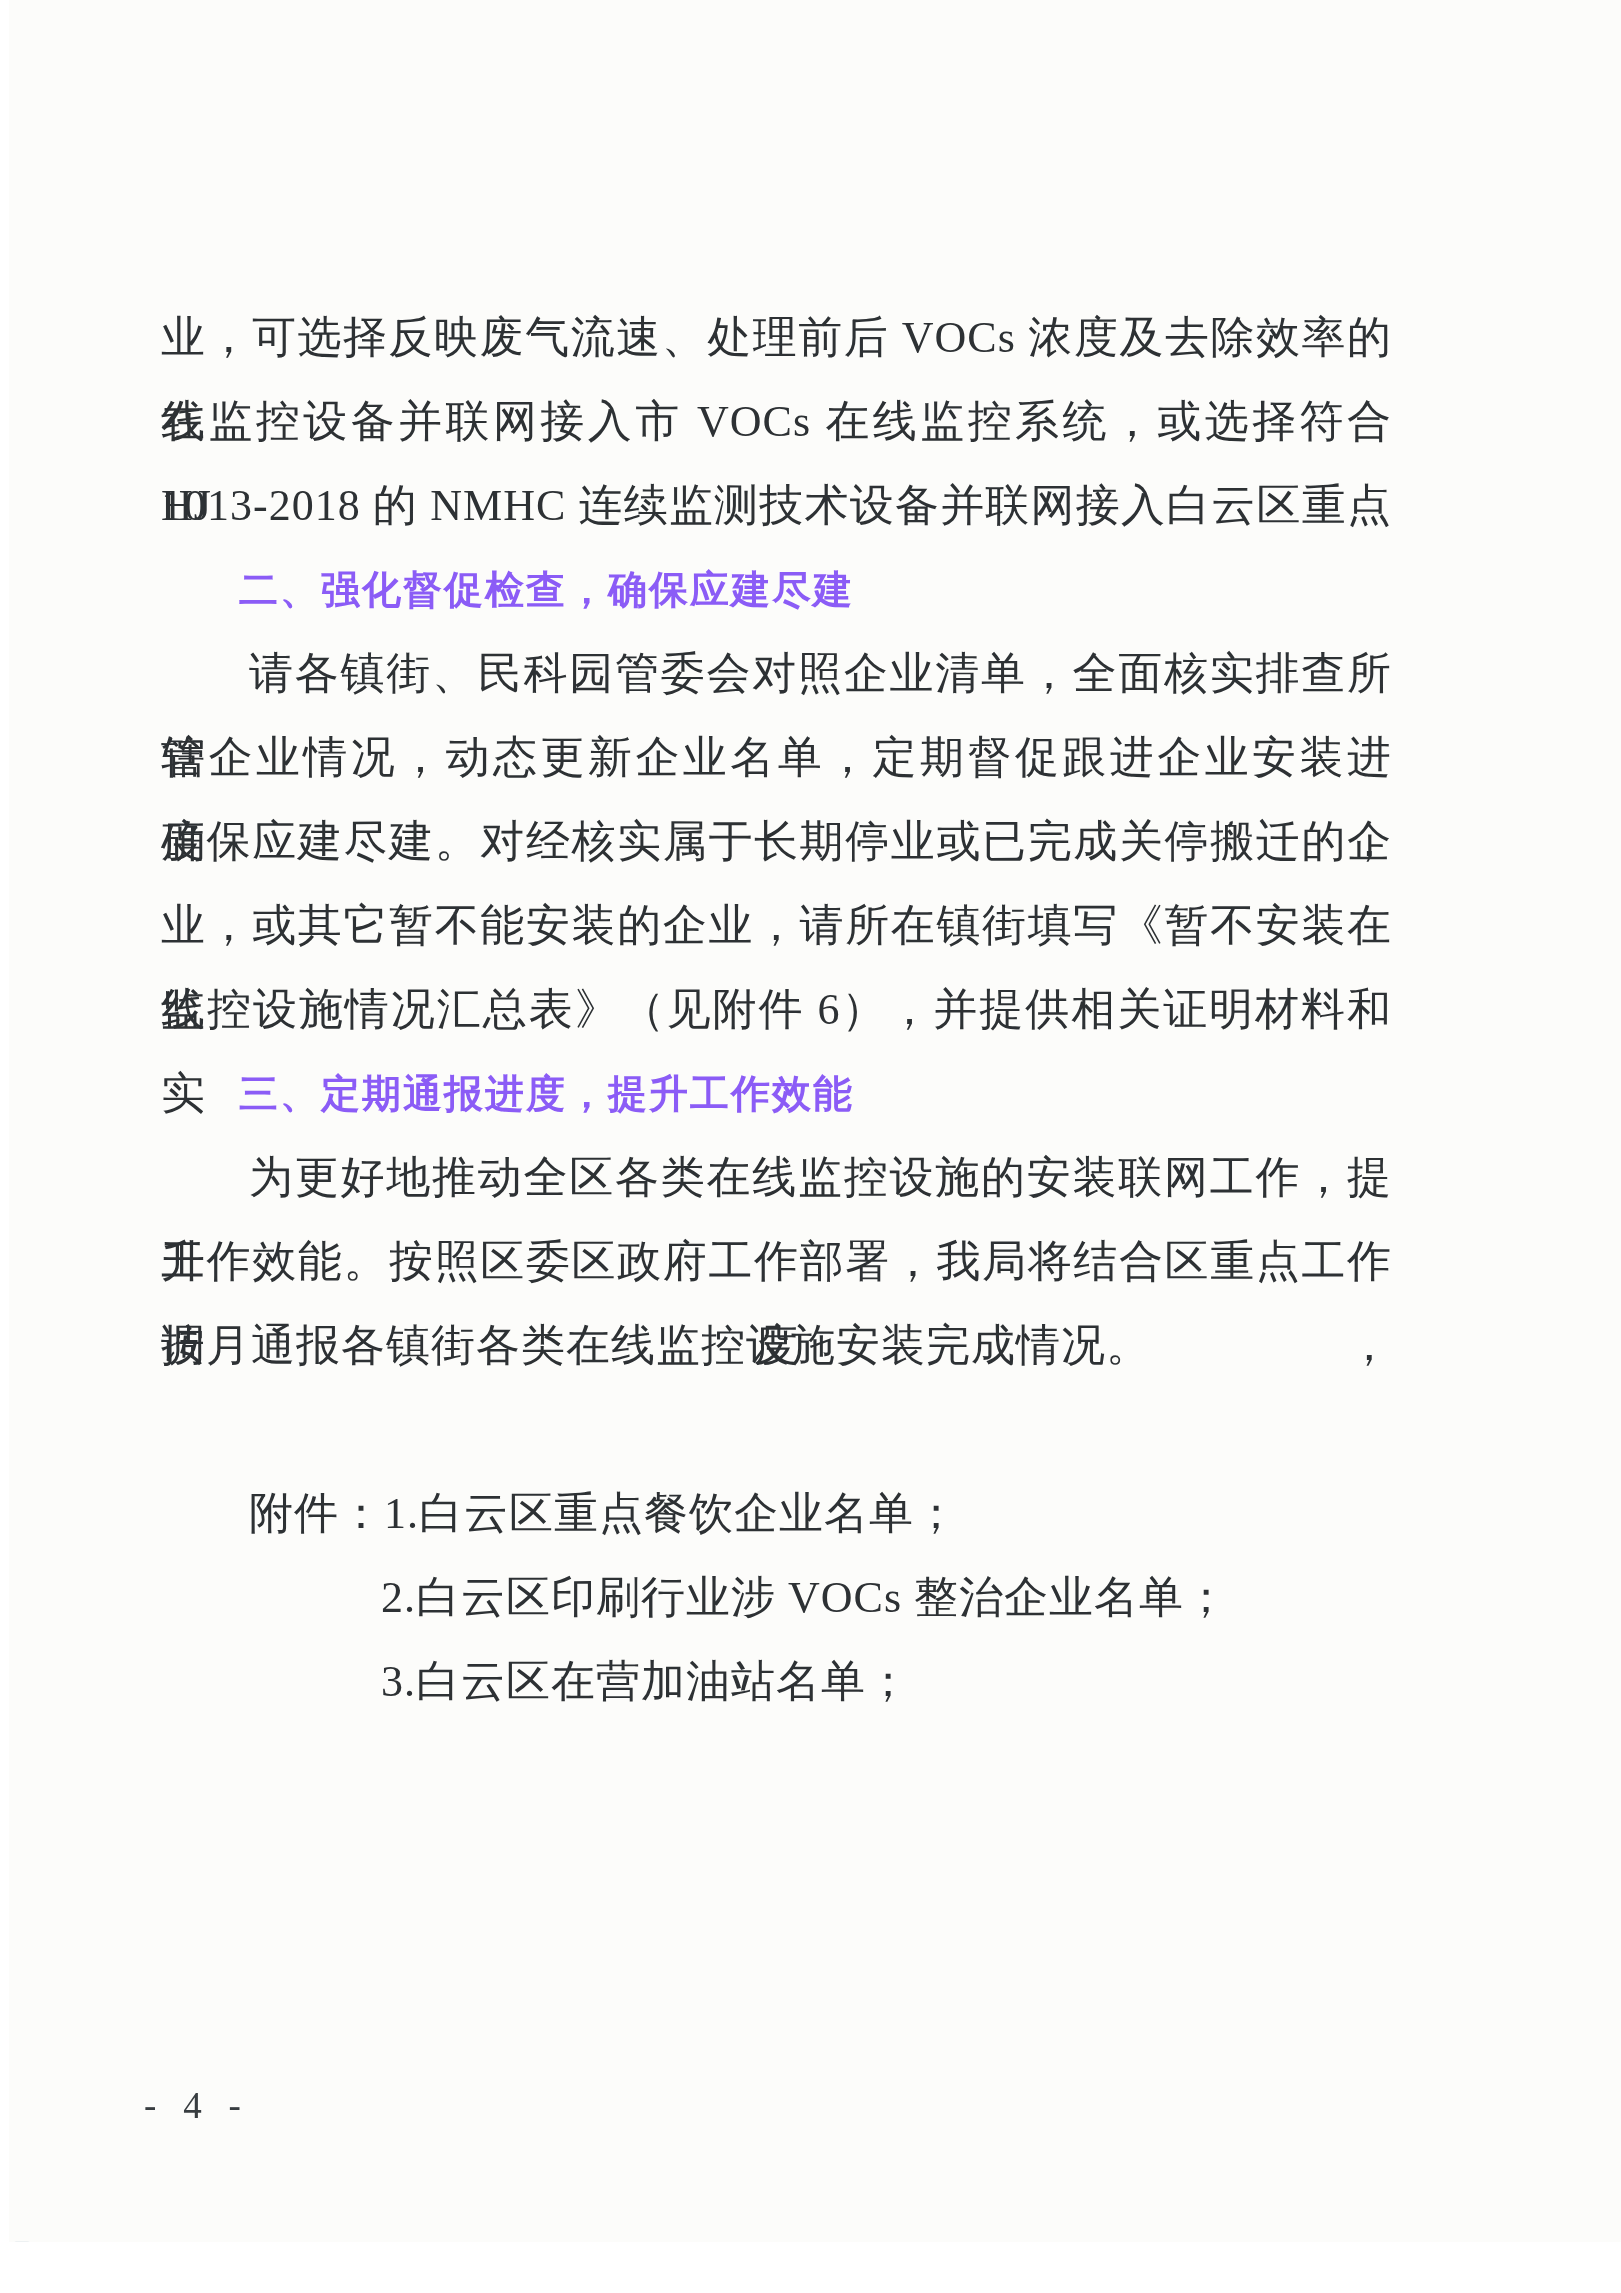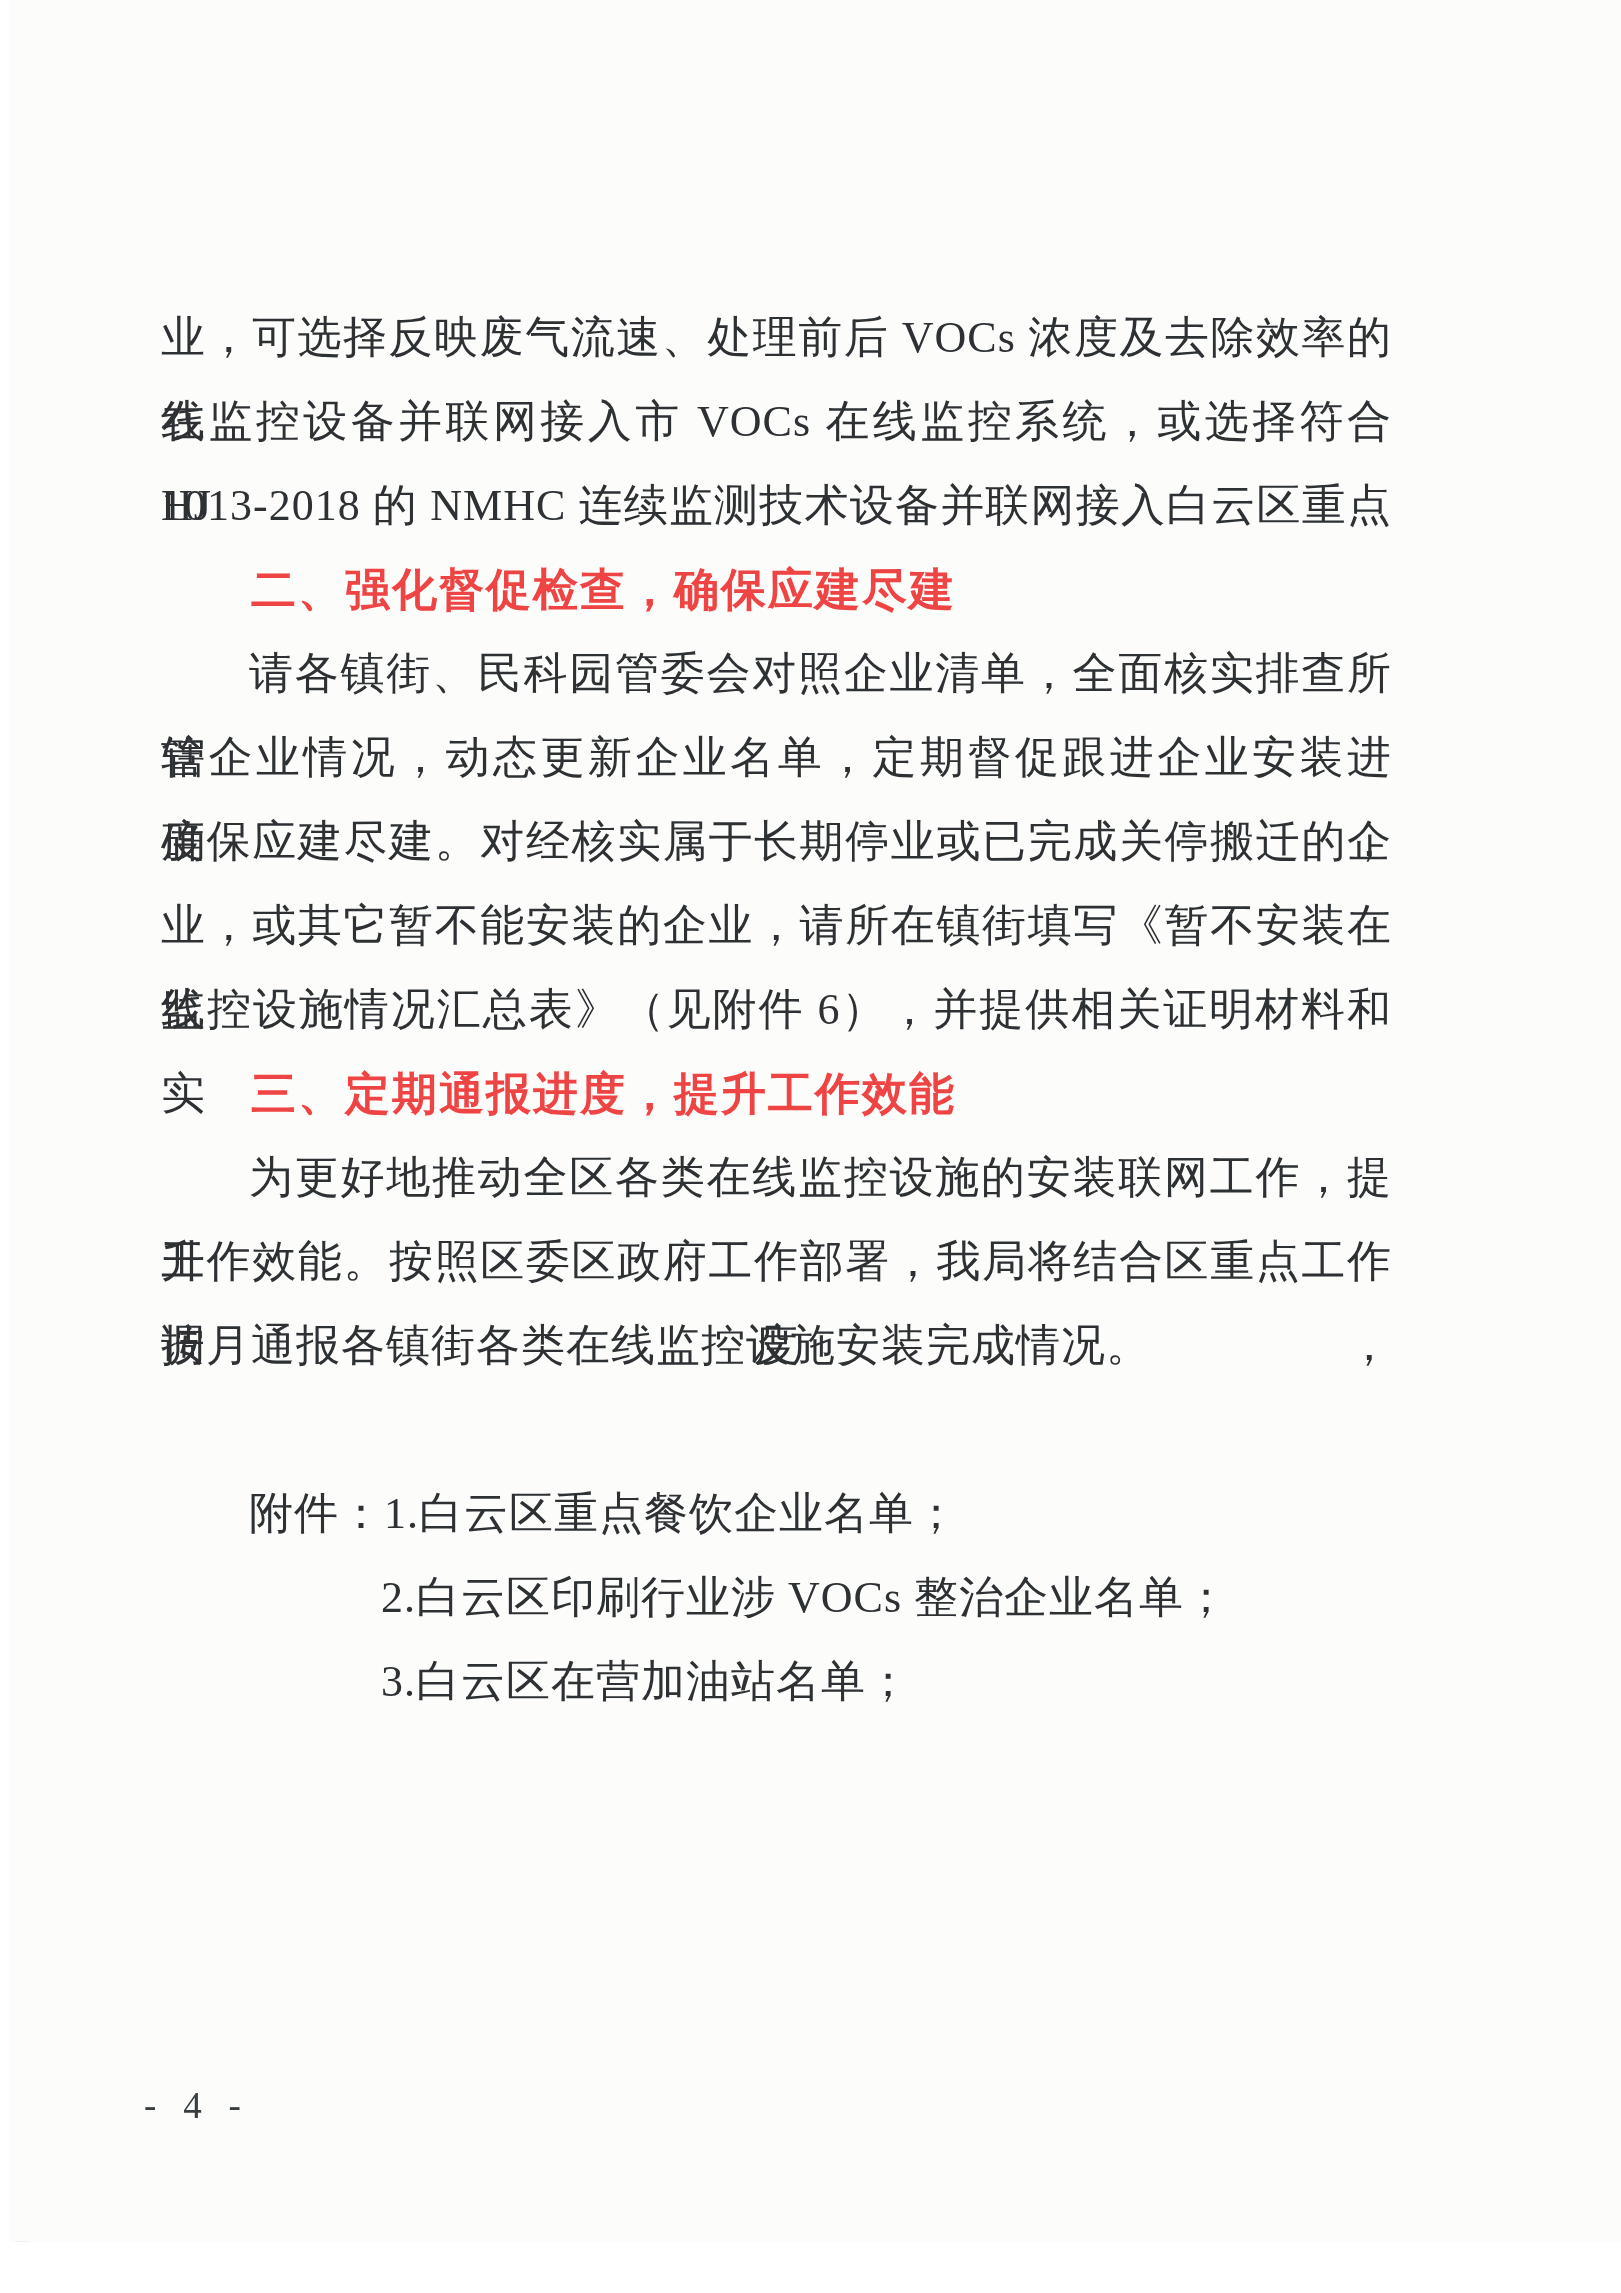--- a/index.html
+++ b/index.html
@@ -27,22 +27,22 @@
     letter-spacing: 1px;
   }
   .j {                       
     text-align: justify;
     text-align-last: justify;
   }
   .ind { text-indent: 2em; } 
   .heading {
     font-family: "Liberation Sans", "DejaVu Sans", sans-serif;
     font-weight: 700;
-    font-size: 45px;
-    color: #ef4444;
+    font-size: 39px;
+    color: #8b5cf6;
     letter-spacing: 2px;
   }
   .spacer { height: 84px; }
   .attach-first { padding-left: 2em; font-family: Liberation Serif, serif; }
   .attach-cont  { padding-left: 5em; }
   .page-num {
     position: absolute;
     left: 135px;
     top: 2084px;
     font-size: 37px;

